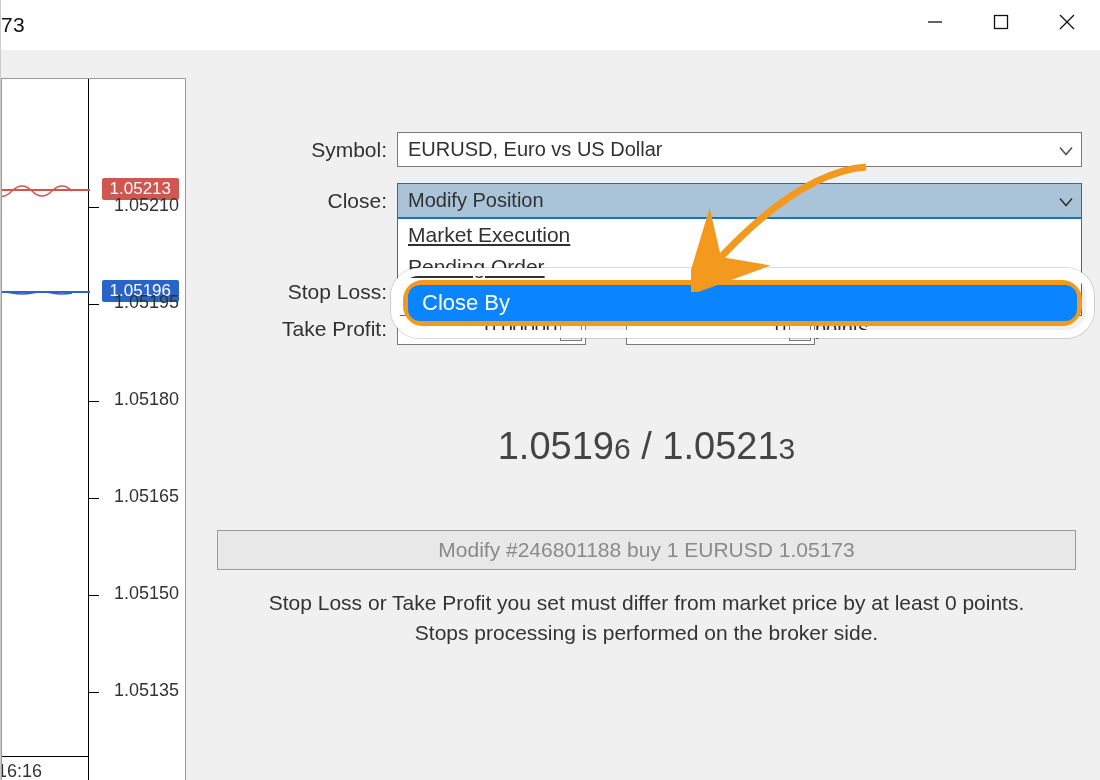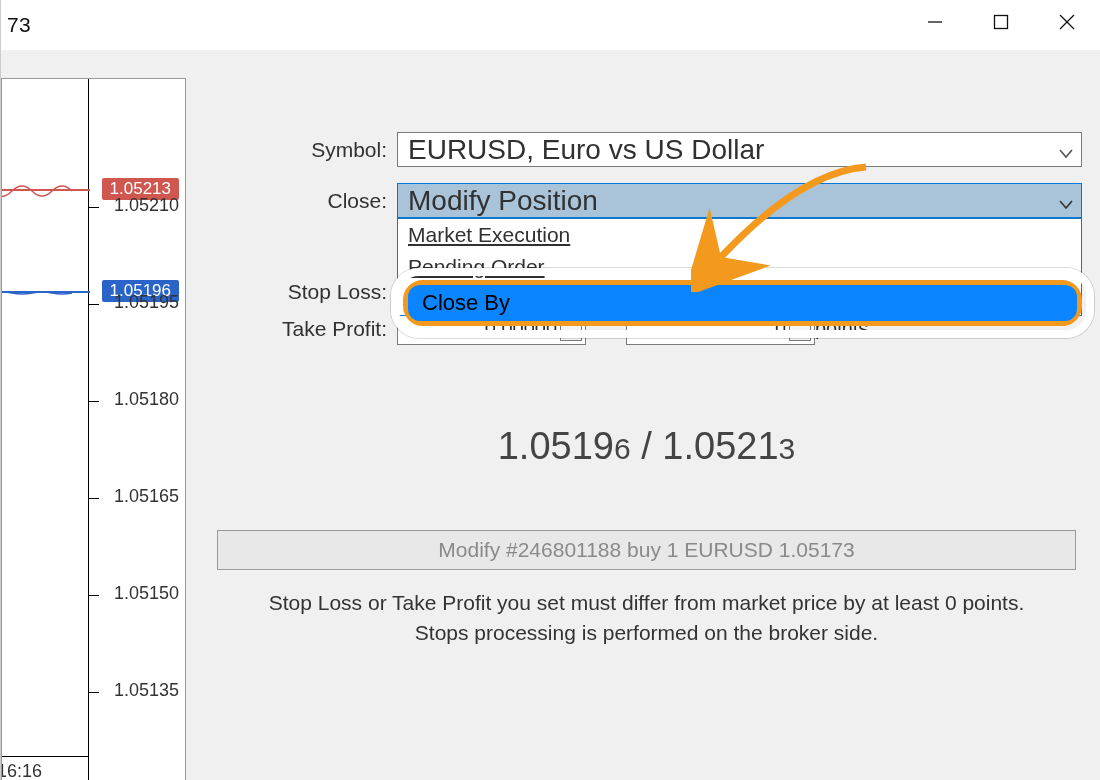--- a/index.html
+++ b/index.html
@@ -2,21 +2,21 @@
 <html><head>
   <meta charset="utf-8">
   <style>
     * { box-sizing: border-box; margin: 0; padding: 0; }
     html, body { width: 1100px; height: 780px; overflow: hidden; font-family: "Segoe UI", Tahoma, sans-serif; font-size: 20px; color: #313131; background: #fff; }
 
     .window { position: relative; width: 1100px; height: 780px; background: #f0f0f0; border-left: 1px solid #ccc; }
 
     
     .titlebar { position: relative; height: 50px; background: #fff; display: flex; align-items: center; }
-    .titlebar .title-text { padding-left: 6px; font-size: 21px; letter-spacing: .3px; color: #111; }
+    .titlebar .title-text { font-size: 21px; letter-spacing: .3px; color: #111; }
     .titlebar .win-btns { position: absolute; right: 0; top: 0; height: 50px; display: flex; }
     .win-btn { width: 66px; height: 44px; display: flex; align-items: center; justify-content: center; }
     .win-btn svg { stroke: #111; stroke-width: 1.3; fill: none; }
 
     
     .content { position: relative; height: 724px; }
 
     
     .chart-panel { position: absolute; left: 0; top: 28px; width: 185px; height: 740px; background: #fff; border: 1px solid #9a9a9a; }
     .chart { position: relative; width: 100%; height: 100%; overflow: hidden; }
@@ -25,37 +25,37 @@
     .chart .label { position: absolute; right: 6px; font-size: 18px; color: #333; transform: translateY(-55%); }
     .chart .xlabel { position: absolute; bottom: 35px; font-size: 18px; color: #333; }
     .chart .line { position: absolute; height: 1.8px; }
     .chart .tag { position: absolute; font-size: 17px; color: #fff; padding: 1px 8px; border-radius: 2px; transform: translateY(-50%); }
 
     
     .form { position: absolute; left: 210px; right: 18px; top: 82px; }
     .row { display: flex; align-items: center; margin-bottom: 16px; }
     .lbl { width: 186px; text-align: right; padding-right: 10px; font-size: 21px; }
     .ctl { flex: 1; position: relative; }
-    .combo { height: 35px; border: 1px solid #7a7a7a; background: #fff; display: flex; align-items: center; padding: 8px 10px; font-size: 28px; position: relative; }
+    .combo { height: 35px; border: 1px solid #7a7a7a; background: #fff; display: flex; align-items: center; padding: 8px 10px; font-size: 20px; position: relative; }
     .combo.sel { background: #a9c4d9; border: 1px solid #0078d7; }
     .combo .drop { position: absolute; right: 8px; top: 50%; transform: translateY(-50%); }
     .spinner { height: 33px; width: 189px; border: 1px solid #7a7a7a; background: #fff; display: flex; align-items: center; justify-content: flex-end; padding-right: 28px; font-size: 20px; position: relative; }
     .spinner::after { content:""; position:absolute; right:3px; top:3px; bottom:3px; width:20px; border:1px solid #7a7a7a; background:#f4f4f4;}
     .spinner .up, .spinner .dn { position:absolute; right:7px; width:0;height:0;border-left:5px solid transparent;border-right:5px solid transparent;}
     .spinner .up{ top:7px; border-bottom:6px solid #222;}
     .spinner .dn{ bottom:7px; border-top:6px solid #222;}
 
     
     .dropdown { position: absolute; left: 186px; right: 0; top: 35px; background: #fff; border: 1px solid #1a76c5; z-index: 5; }
     .dropdown .option { padding: 2px 10px; font-size: 21px; line-height: 28px; text-decoration: underline; }
 
     
     .highlight-wrap { position: absolute; left: 180px; right: -12px; top: 85px; z-index: 8; border: 8px solid #fff; border-radius: 28px; padding: 4px; background: transparent; box-shadow: 0 0 0 1px rgba(0,0,0,.15); }
     .highlight-inner { border: 5px solid #f39a1e; border-radius: 20px; }
-    .highlight-item { background: #0a84ff; color: #000000; padding: 5px 14px; font-size: 22px; border-radius: 12px; }
+    .highlight-item { background: #0a84ff; color: #ffffff; padding: 5px 14px; font-size: 22px; border-radius: 12px; }
 
     
     .arrow { position: absolute; left: 690px; top: 112px; z-index: 10; pointer-events:none; }
 
     .quote { text-align: center; font-size: 38px; color: #444; margin-top: 80px; }
     .quote .sm { font-size: 30px; }
     .modify-btn { margin: 62px 6px 0 6px; height: 40px; border: 1px solid #9a9a9a; background: #e8e8e8; color: #8a8a8a; display: flex; align-items: center; justify-content: center; font-size: 21px; }
     .info { text-align: center; margin-top: 18px; font-size: 21px; line-height: 30px; color: #333; }
   </style>
 </head>

